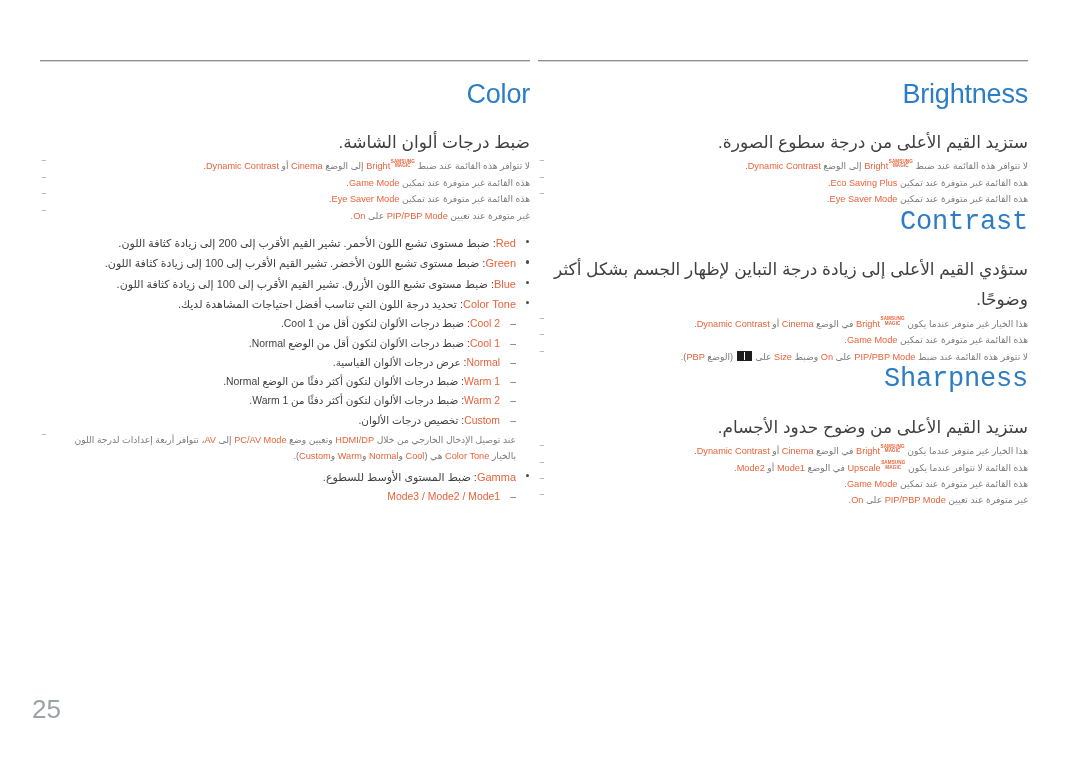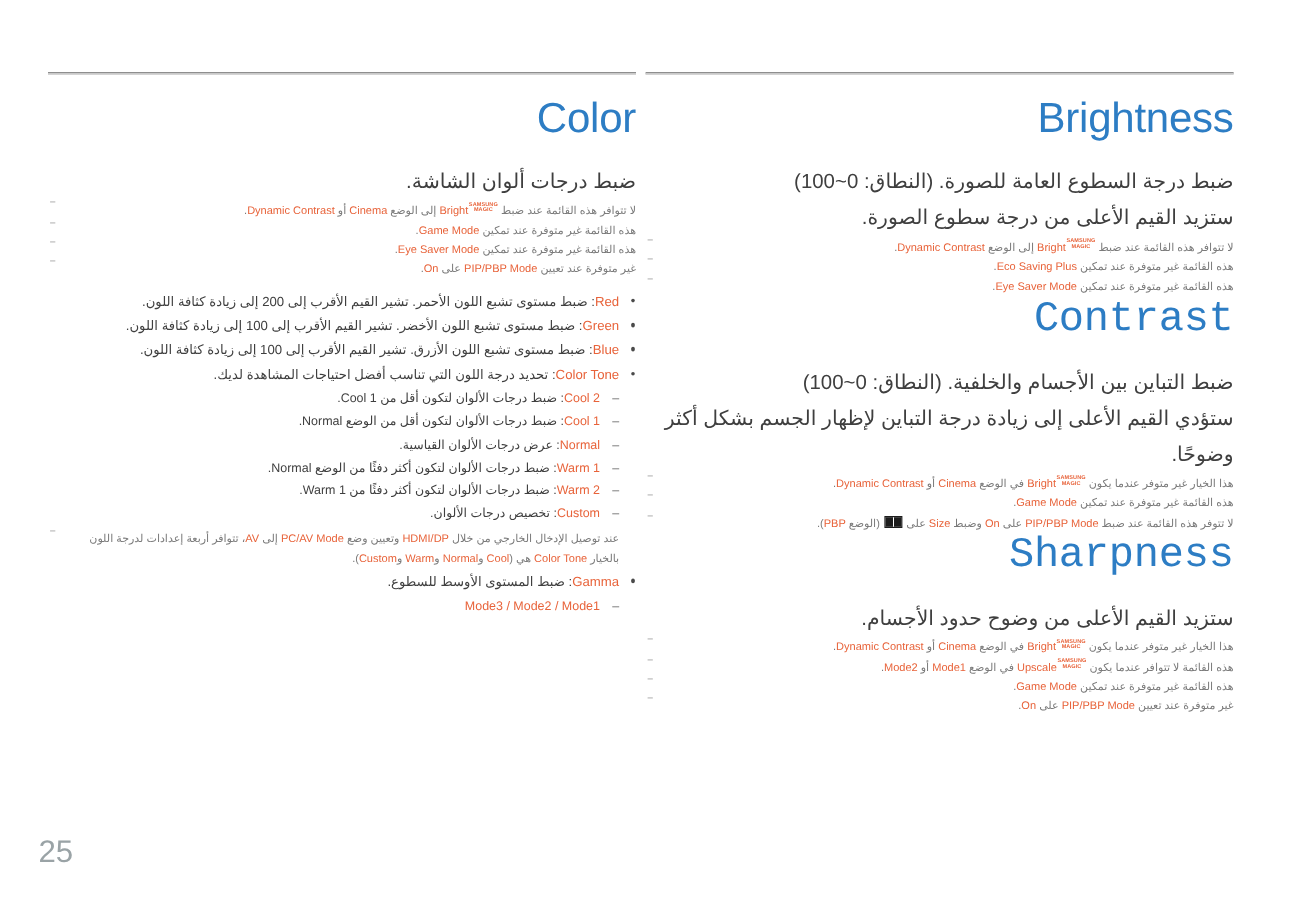--- a/index.html
+++ b/index.html
@@ -33,21 +33,21 @@
 
   .rule {
     height: 1px;
     background: #8e8e8e;
     border-bottom: 1px solid #d8d8d8;
     margin: 0 0 18px 0;
   }
 
   h2.section-title {
     margin: 0 0 18px 0;
-    font-size: 35px;
+    font-size: 27px;
     font-weight: normal;
     line-height: 1.1;
     color: #2d7dc4;
     direction: ltr;
     text-align: right;
     letter-spacing: -0.2px;
   }
   .gap-before { margin-top: 40px; font-family: Liberation Mono, monospace; }
 
   .lead {
@@ -248,39 +248,37 @@
           </li>
         </ul>
       </li>
     </ul>
   </div>
 
   <div class="col col-right">
     <div class="rule"></div>
 
     <h2 class="section-title">Brightness</h2>
-    <p class="lead">ضبط درجة السطوع العامة للصورة. (النطاق: 0~100)</p>
     <p class="lead">ستزيد القيم الأعلى من درجة سطوع الصورة.</p>
     <div>
       <p class="note">
         <span class="dash">‾</span>
         <span>لا تتوافر هذه القائمة عند ضبط <span class="magic"><span class="sm"><b>SAMSUNG</b><b>MAGIC</b></span></span><span class="accent ltr">Bright</span> إلى الوضع <span class="accent ltr">Dynamic Contrast</span>.</span>
       </p>
       <p class="note">
         <span class="dash">‾</span>
         <span>هذه القائمة غير متوفرة عند تمكين <span class="accent ltr">Eco Saving Plus</span>.</span>
       </p>
       <p class="note">
         <span class="dash">‾</span>
         <span>هذه القائمة غير متوفرة عند تمكين <span class="accent ltr">Eye Saver Mode</span>.</span>
       </p>
     </div>
 
     <h2 class="section-title gap-before">Contrast</h2>
-    <p class="lead">ضبط التباين بين الأجسام والخلفية. (النطاق: 0~100)</p>
     <p class="lead">ستؤدي القيم الأعلى إلى زيادة درجة التباين لإظهار الجسم بشكل أكثر وضوحًا.</p>
     <div>
       <p class="note">
         <span class="dash">‾</span>
         <span>هذا الخيار غير متوفر عندما يكون <span class="magic"><span class="sm"><b>SAMSUNG</b><b>MAGIC</b></span></span><span class="accent ltr">Bright</span> في الوضع <span class="accent ltr">Cinema</span> أو <span class="accent ltr">Dynamic Contrast</span>.</span>
       </p>
       <p class="note">
         <span class="dash">‾</span>
         <span>هذه القائمة غير متوفرة عند تمكين <span class="accent ltr">Game Mode</span>.</span>
       </p>

